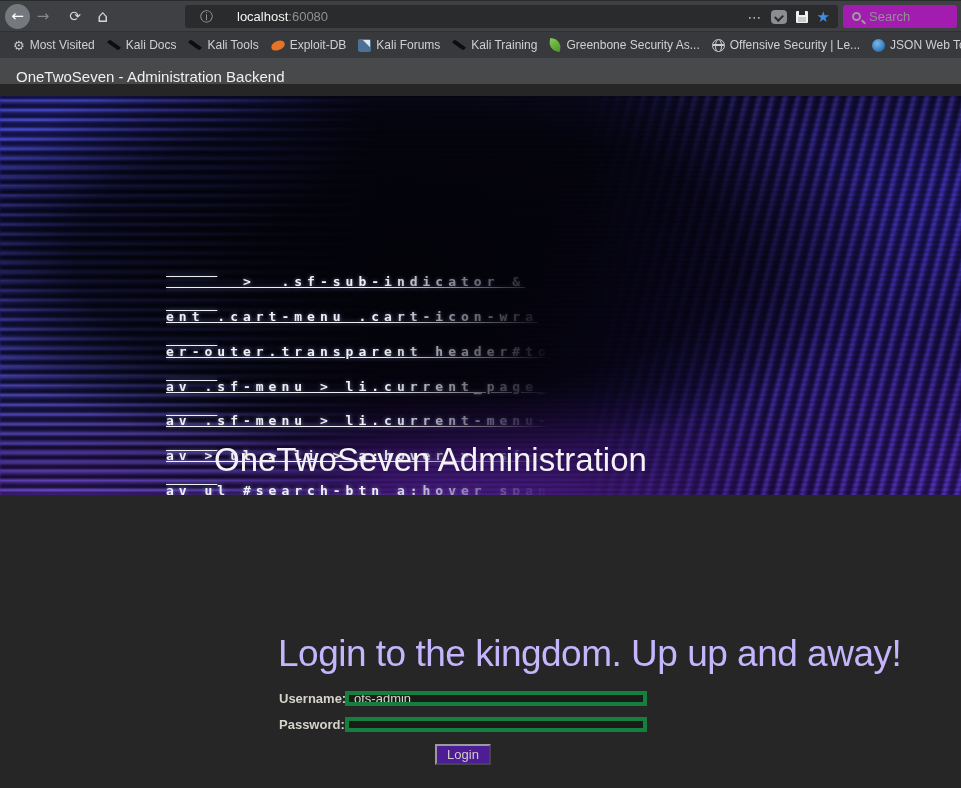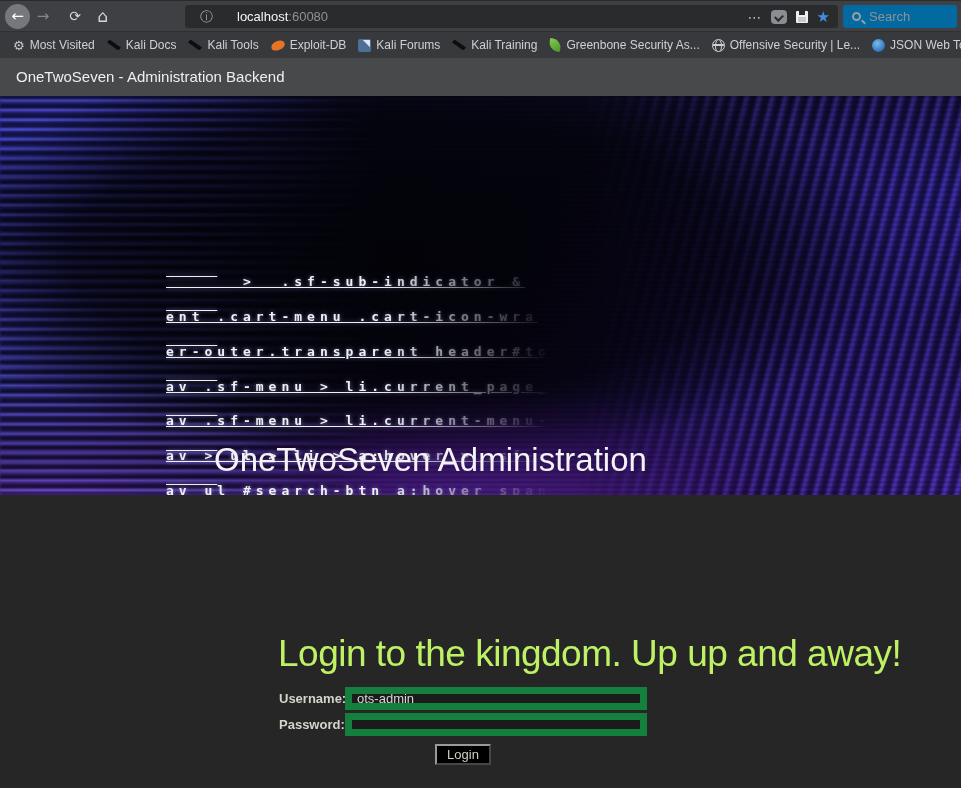--- a/index.html
+++ b/index.html
@@ -25,21 +25,21 @@
   .urlbar-right { margin-left:auto; display:flex; align-items:center; gap:9px; padding-right:8px; }
   .more-icon { color:#b9babc; font-family:"DejaVu Sans", sans-serif; font-size:14px; }
   .pocket { width:16px; height:14px; background:#8a8d91; border-radius:4px; position:relative; }
   .pocket::after { content:""; position:absolute; left:4px; top:4px; width:6px; height:4px;
                    border-left:2px solid #2a2b2d; border-bottom:2px solid #2a2b2d; transform:rotate(-45deg); }
   .floppy { width:12px; height:12px; background:#f0f0f0; border-radius:1px; position:relative; }
   .floppy::before { content:""; position:absolute; left:3px; top:0; width:6px; height:4px; background:#2a2b2d; }
   .floppy::after { content:""; position:absolute; left:2px; top:6px; width:8px; height:5px; background:#c9c9c9; }
   .star-icon { color:#3f8ce0; font-family:"DejaVu Sans", sans-serif; font-size:15px; }
   .searchbox { position:absolute; left:843px; top:4px; width:114px; height:23px;
-               background:#0369a1; border-radius:3px; display:flex; align-items:center; }
+               background:#a21caf; border-radius:3px; display:flex; align-items:center; }
   .mag { width:9px; height:9px; border:2px solid #9b9d9f; border-radius:50%; margin-left:9px; position:relative; }
   .mag::after { content:""; position:absolute; left:7px; top:7px; width:5px; height:2px;
                 background:#9b9d9f; transform:rotate(45deg); }
   .searchbox input { background:transparent; border:none; outline:none; color:#d8d8d8;
                      font-size:13px; margin-left:8px; width:80px; font-family:"Liberation Sans",sans-serif; }
   .searchbox input::placeholder { color:#8f9193; }
 
   .bookmarksbar { position:absolute; left:0; top:31px; width:961px; height:27px;
                   background:#37393c; border-top:1px solid #2e3032; display:flex; align-items:center;
                   padding-left:8px; gap:2px; }
@@ -56,21 +56,21 @@
   .leaf-ic { width:12px; height:12px; background:linear-gradient(135deg,#86cb55,#4e9428);
              border-radius:0 75% 0 75%; transform:rotate(12deg); }
   .globe-ic { width:13px; height:13px; border:1.5px solid #cfcfcf; border-radius:50%; position:relative; overflow:hidden; }
   .globe-ic::before { content:""; position:absolute; left:2.5px; top:-1px; width:5px; height:12px;
                       border:1px solid #cfcfcf; border-radius:50%; }
   .globe-ic::after { content:""; position:absolute; left:-1px; top:4.5px; width:13px; height:1.5px; background:#cfcfcf; }
   .jwt-ic { width:13px; height:13px; border-radius:50%;
             background:radial-gradient(circle at 40% 35%, #7db8e8, #3d85c6 55%, #1c4f8a); }
 
   
-  .site-navbar { position:absolute; left:0; top:58px; width:961px; height:38px;
+  .site-navbar { position:absolute; left:0; top:58px; width:961px; height:26px;
                  background:#48494b; color:#efefef; font-size:15px; padding:10px 16px; }
 
   .hero { position:absolute; left:0; top:96px; width:961px; height:399px;
           background:#07071a; overflow:hidden; }
   .hero-colors { position:absolute; left:-30px; top:-30px; right:-30px; bottom:-30px;
     filter:blur(9px);
     background:
       radial-gradient(430px 190px at 7% 16%,  rgba(64,64,238,0.95), rgba(40,40,185,0.45) 45%, transparent 72%),
       radial-gradient(520px 230px at -4% 58%, rgba(74,72,242,0.9), transparent 66%),
       radial-gradient(430px 210px at 8% 96%,  rgba(142,62,242,0.85), transparent 66%),
@@ -98,30 +98,30 @@
     background:repeating-linear-gradient(to bottom, rgba(0,0,0,0.5) 0 1.5px, transparent 3px 5px); }
   .hero-code { position:absolute; left:166px; top:157px; white-space:pre;
     font-family:"DejaVu Sans Mono", monospace; font-weight:bold; font-size:13px;
     line-height:11.6px; letter-spacing:5px; color:#eef0f4;
     text-shadow:0 0 4px rgba(190,200,255,0.55); filter:blur(0.5px);
     -webkit-mask-image:linear-gradient(to right,#000 52%,transparent 94%);
     mask-image:linear-gradient(to right,#000 52%,transparent 94%);text-decoration:underline; }
   .hero-title { position:absolute; left:214px; top:345px; color:#f4f2f4; font-size:33px; }
 
   .body-section { position:absolute; left:0; top:495px; width:961px; height:293px; background:#262626; }
-  .login-heading { position:absolute; left:278px; top:633px; color:#bef264;
+  .login-heading { position:absolute; left:278px; top:633px; color:#c4b5fd;
                    font-size:37px; letter-spacing:-0.5px; }
   .login-form { position:absolute; left:279px; top:687px; width:368px; display:flex;
                 flex-direction:column; }
   .form-row { display:flex; align-items:center; height:23px; margin-bottom:3px; }
   .form-label { width:66px; color:#d6d3cb; font-weight:bold; font-size:13px; }
-  .form-input { width:302px; height:23px; background:#1b1b1b; border:7px solid #15803d;
+  .form-input { width:302px; height:15px; background:#1b1b1b; border:4px solid #15803d;
                 color:#d8d5cf; font-size:13px; padding:0 5px;
                 font-family:"Liberation Sans",sans-serif; outline:none; }
-  .login-btn { align-self:center; margin-top:5px; background:#000000; color:#d0cdc7;
+  .login-btn { align-self:center; margin-top:5px; background:#4c1d95; color:#d0cdc7;
                border:2px outset #9a9a9a; font-size:13px; padding:1px 10px;
                font-family:"Liberation Sans",sans-serif;text-align:right; }
 </style>
 </head>
 <body>
 
 <div class="toolbar">
   <div class="nav-btn back-circle">
     <span>←</span>
   </div>

